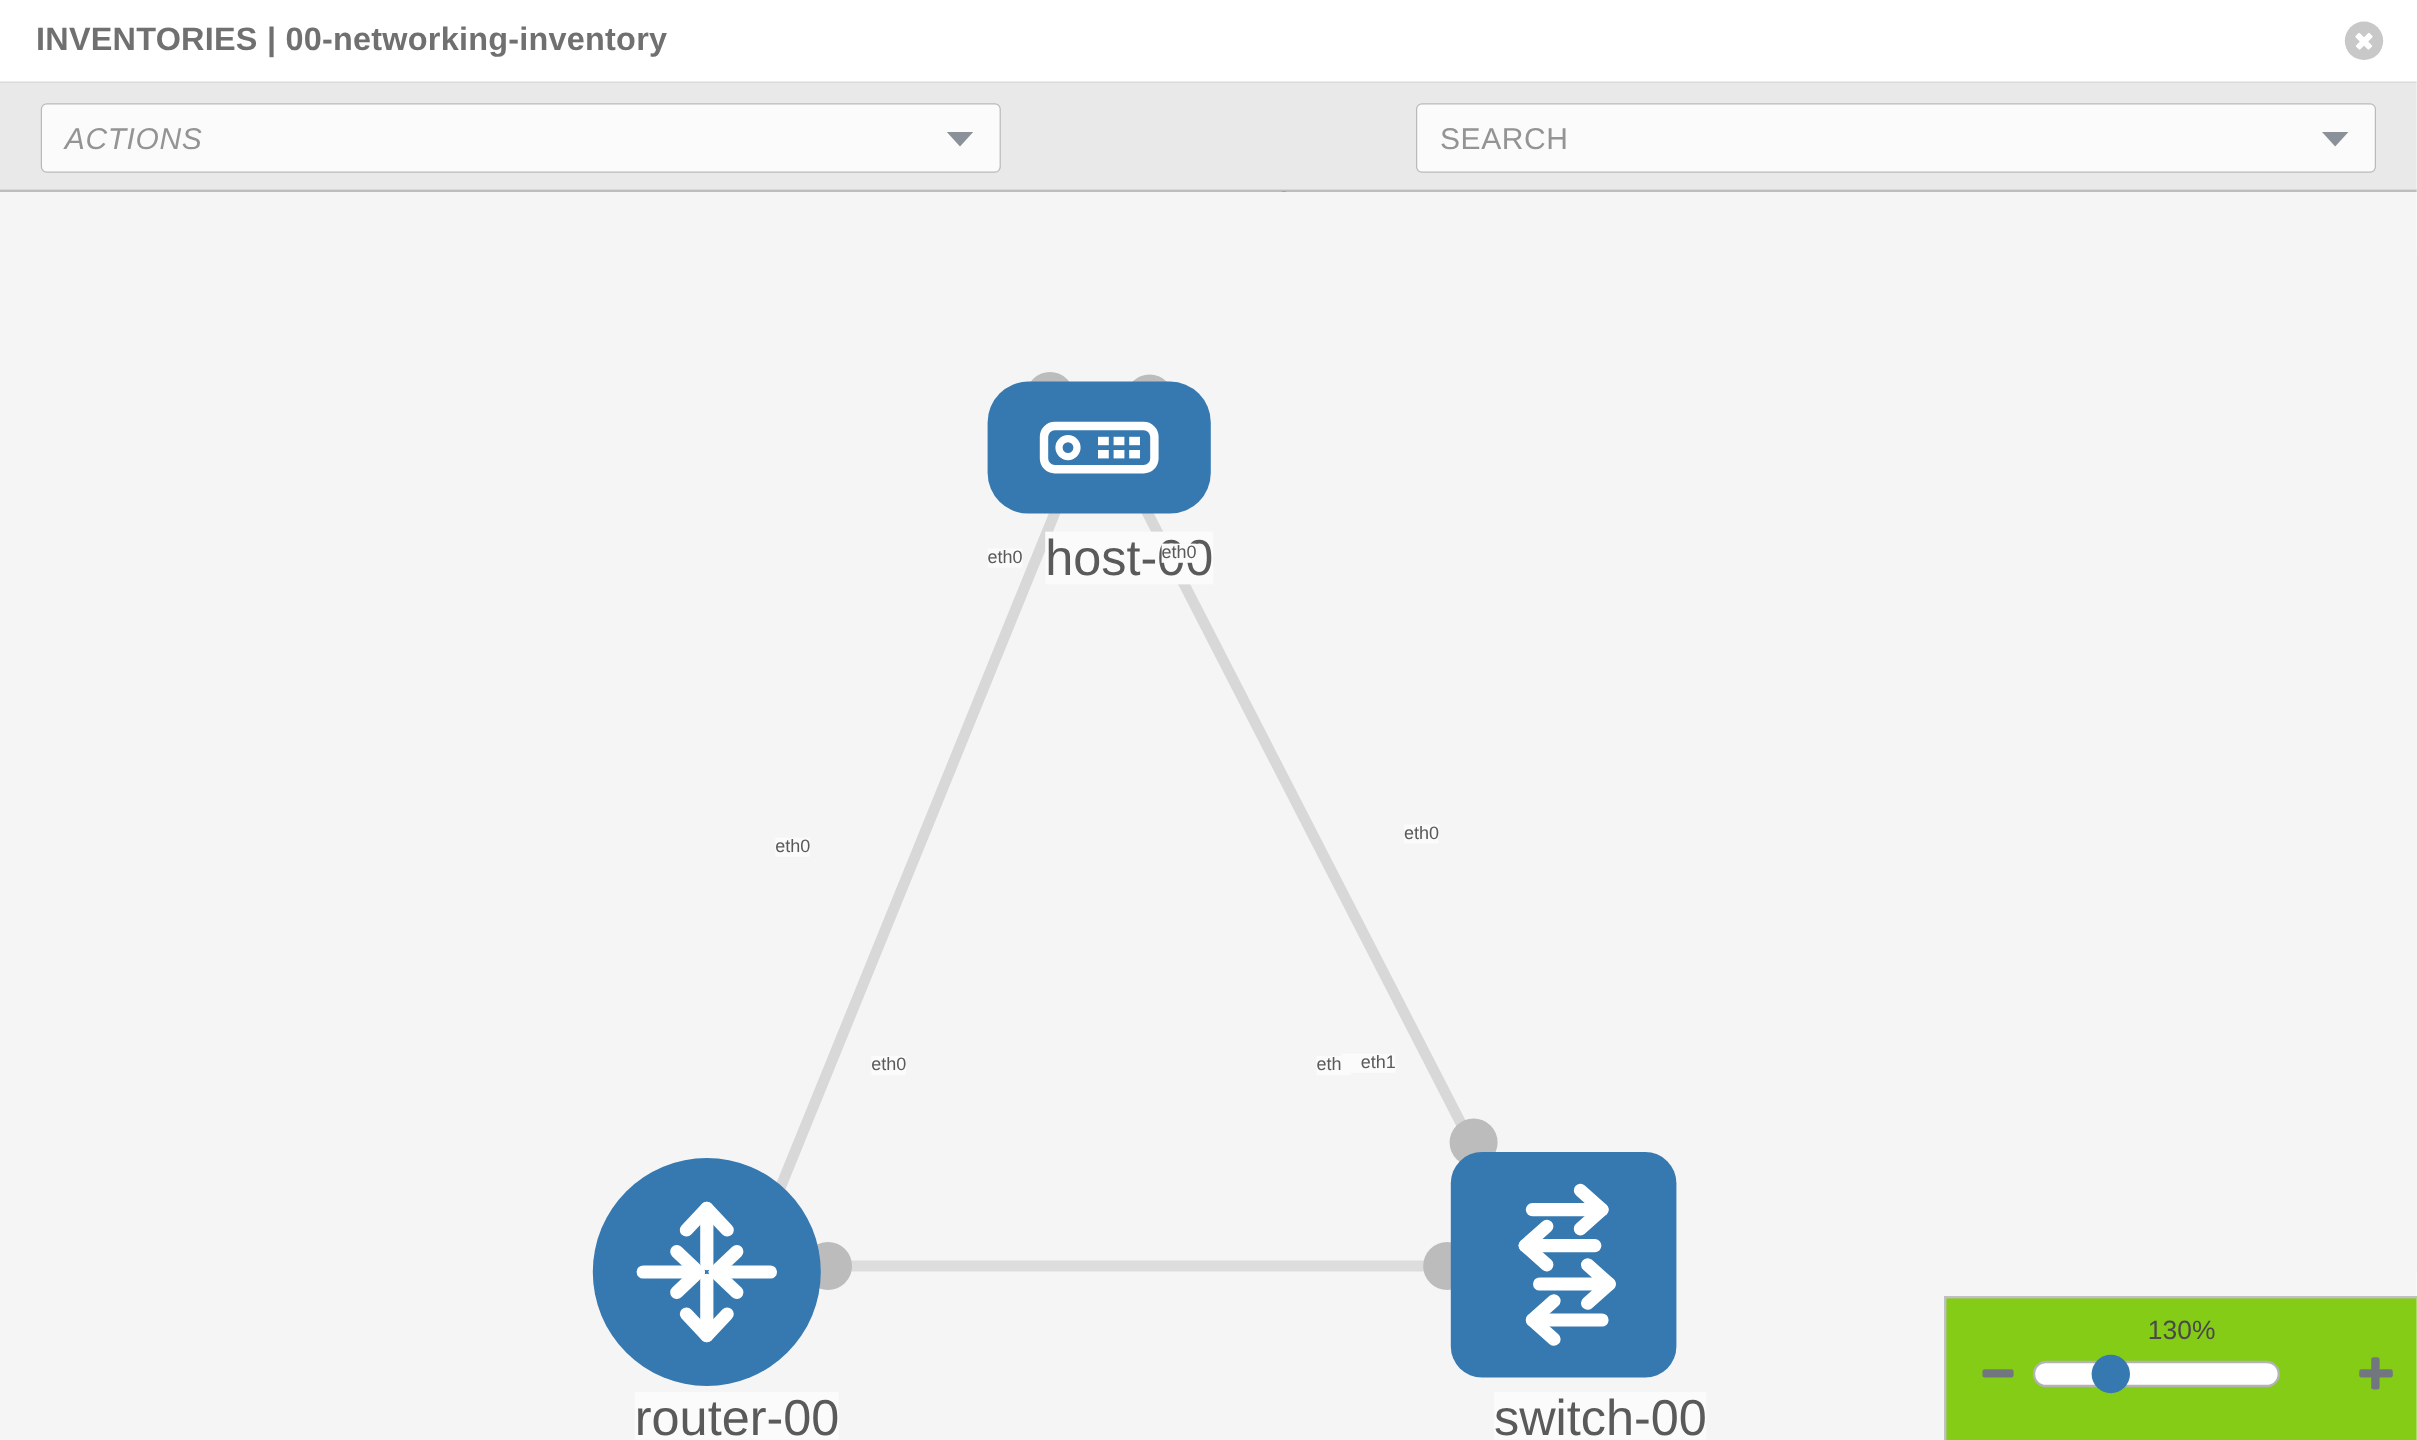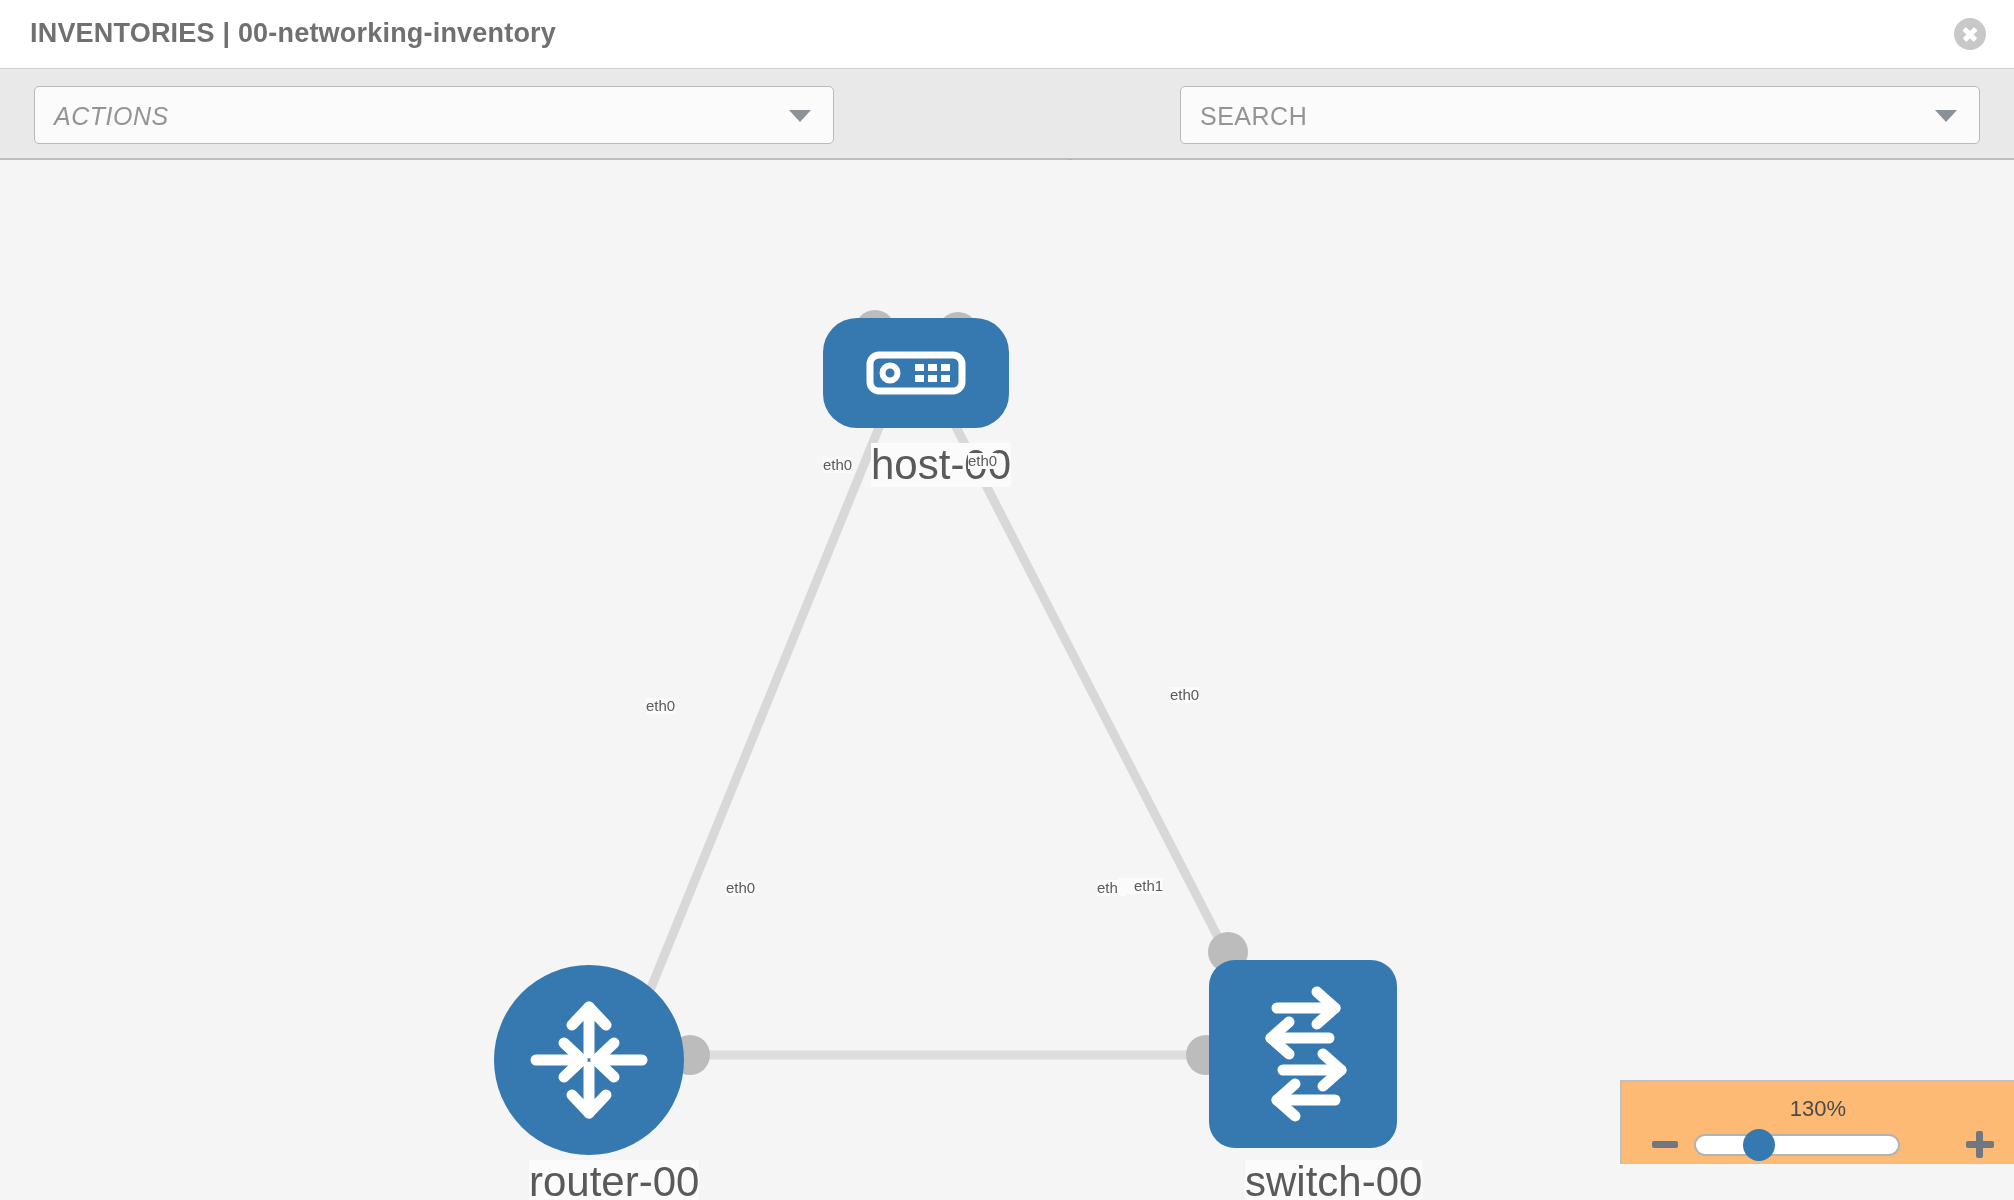--- a/index.html
+++ b/index.html
@@ -216,22 +216,22 @@
     font-size: 15px;
     color: #5a5a5a;
   }
 
   
   .zoom-panel {
     position: absolute;
     left: 1620px;
     top: 1080px;
     width: 394px;
-    height: 84px;
-    background: #fdba74;
+    height: 120px;
+    background: #84cc16;
     border-top: 2px solid #c0c0c0;
     border-left: 2px solid #c0c0c0;
     box-sizing: border-box;
     z-index: 20;
   }
   .zoom-value {
     position: absolute;
     top: 14px;
     left: 0;
     width: 100%;

